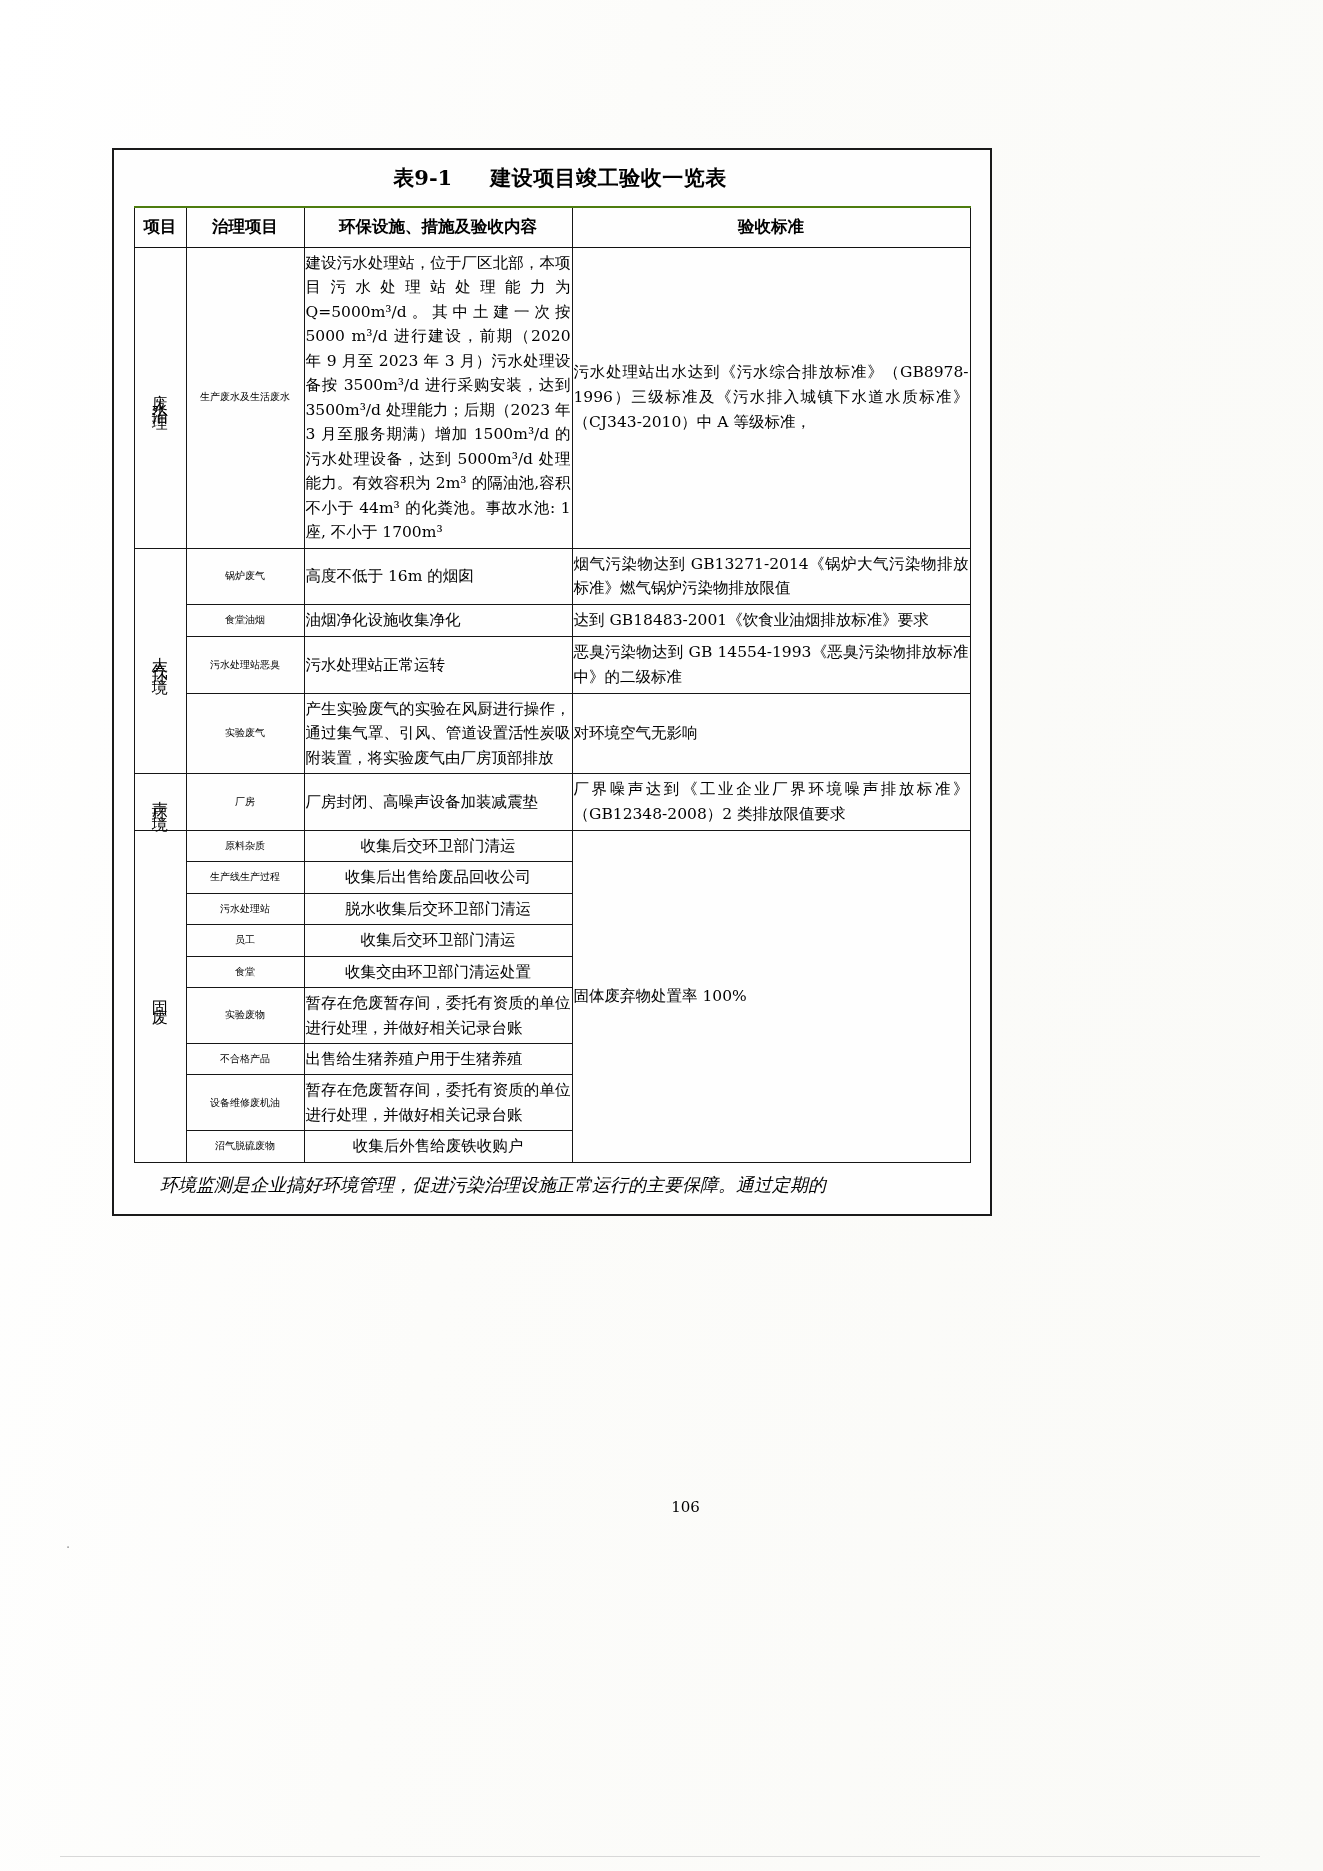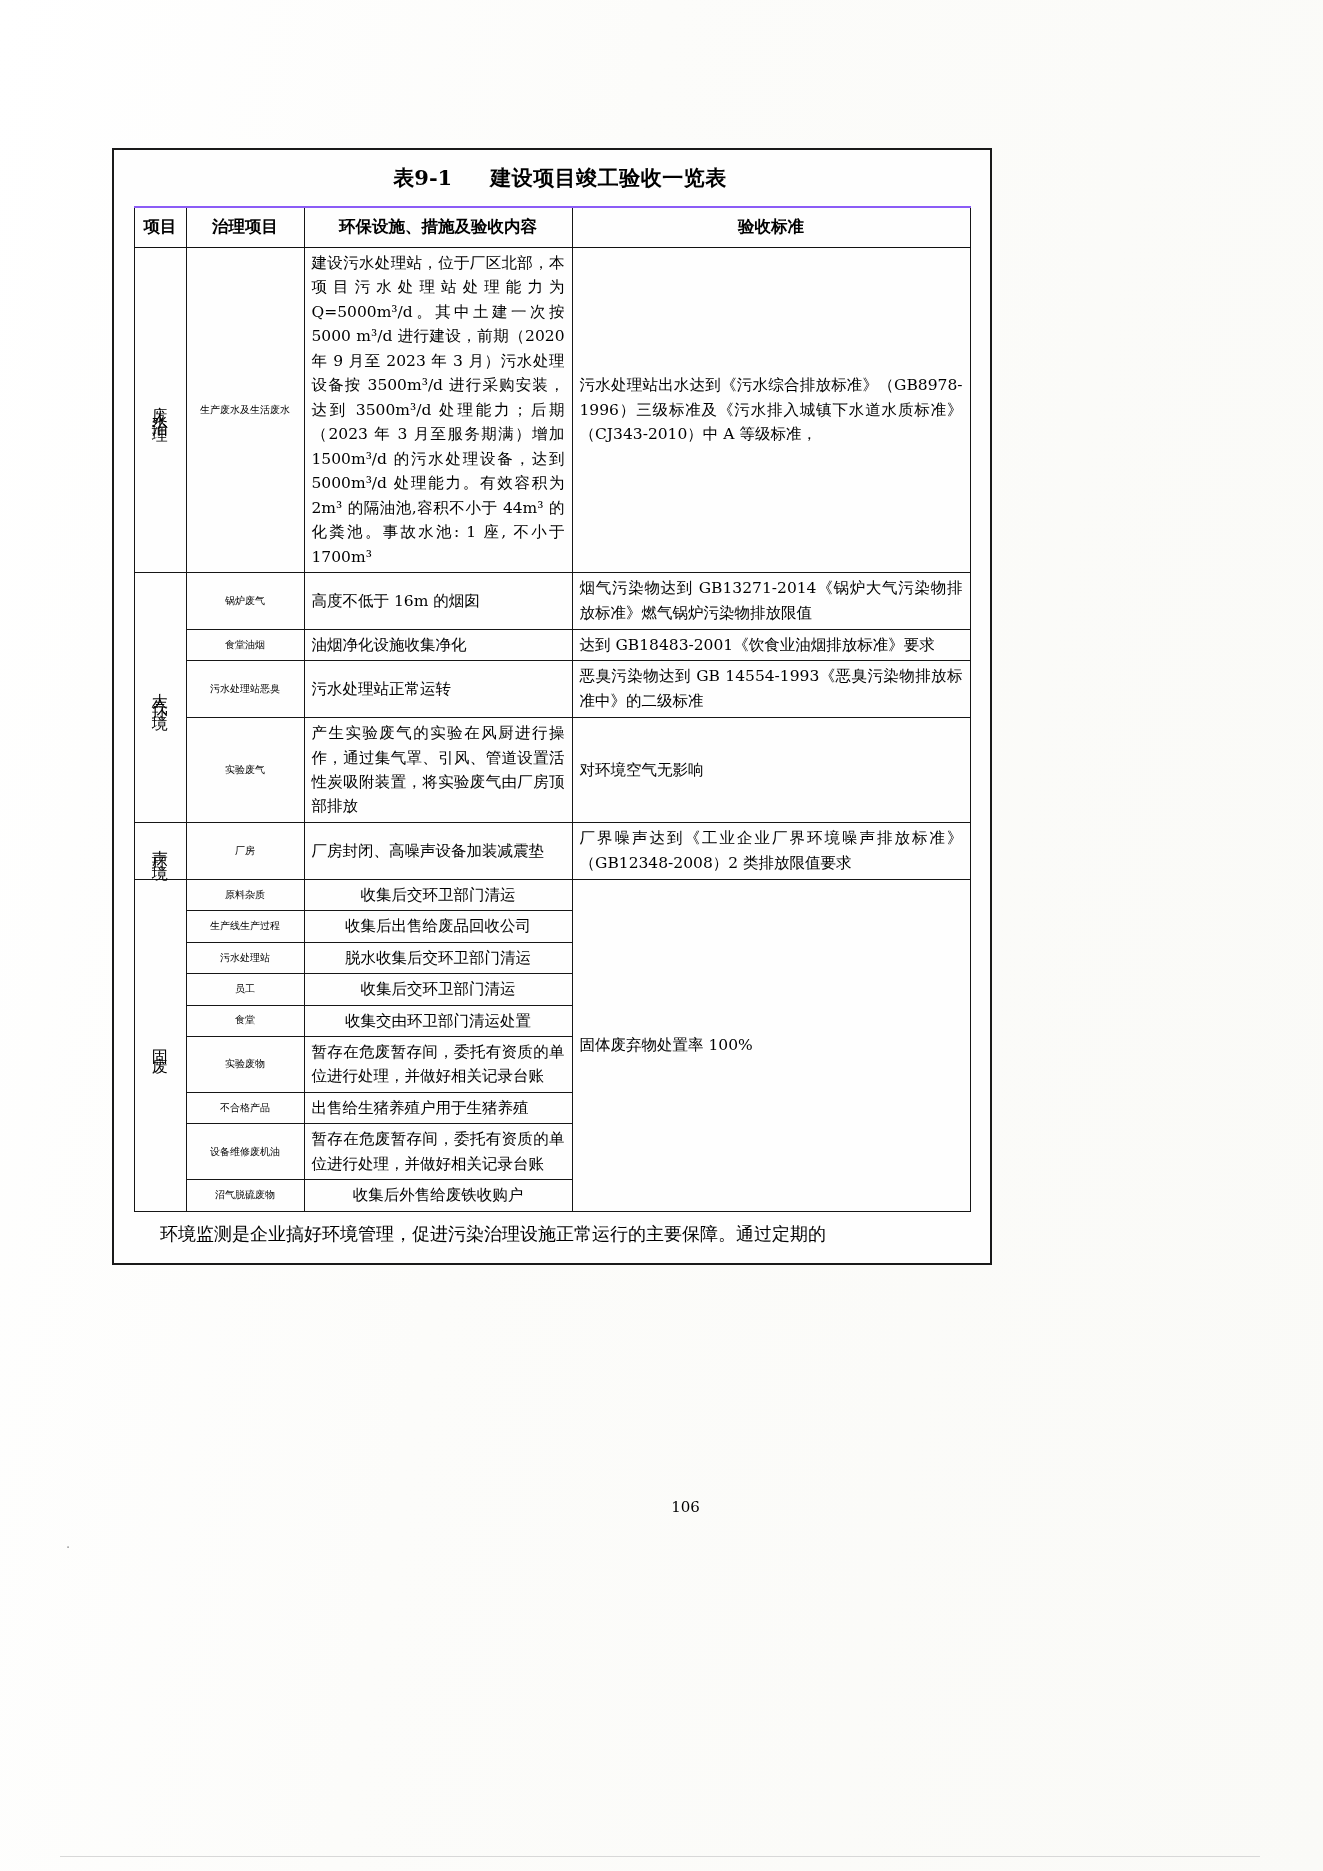--- a/index.html
+++ b/index.html
@@ -62,31 +62,31 @@
   table.main {
     border-collapse: collapse;
     width: 836px;
     margin: 0 auto 0 auto;
     table-layout: fixed;
     font-size: 15.5px;
     line-height: 1.5;
   }
   table.main td, table.main th {
     border: 1.2px solid #161616;
-    padding: 3px 7px;
+    padding: 3px 1px;
     vertical-align: middle;
     font-weight: normal;
     font-family: "DejaVu Serif", "Liberation Serif", serif;
   }
   table.main thead th {
     text-align: center;
     font-weight: bold;
     font-size: 16.5px;
     padding: 7px 4px;
-    border-top: 2px solid #8b5cf6;
+    border-top: 2px solid #4d7c0f;
     border-bottom: 1.6px solid #111;
   }
   .c-cat { width: 52px; }
   .c-item { width: 118px; }
   .c-desc { width: 268px; }
   .c-std { width: 398px; }
 
   td.cat {
     text-align: center;
     font-size: 16px;
@@ -130,20 +130,21 @@
     font-weight: bold;
     padding: 16px 0 4px 40px;
     letter-spacing: 1px;
   }
   .body-par {
     font-size: 18px;
     line-height: 1.75;
     padding: 6px 6px 14px 46px;
     text-align: justify;
     text-justify: inter-ideograph;
+    font-style: italic;
   }
   .page-number {
     position: absolute;
     left: 0;
     top: 1498px;
     width: 1323px;
     text-align: center;
     font-size: 15px;
     font-family: "DejaVu Serif", "Liberation Serif", serif;
     padding-left: 24px;

